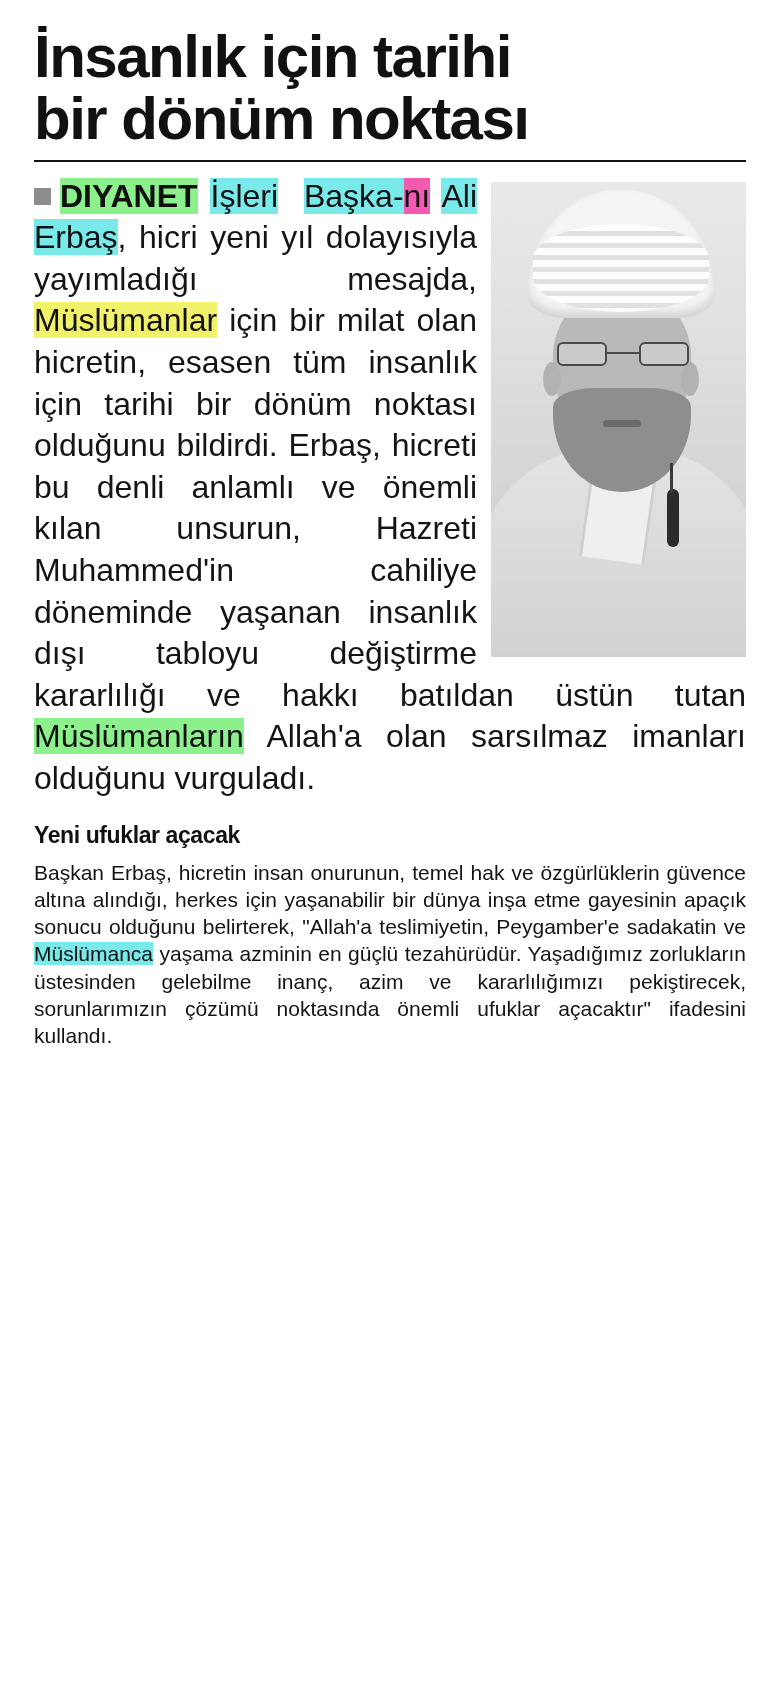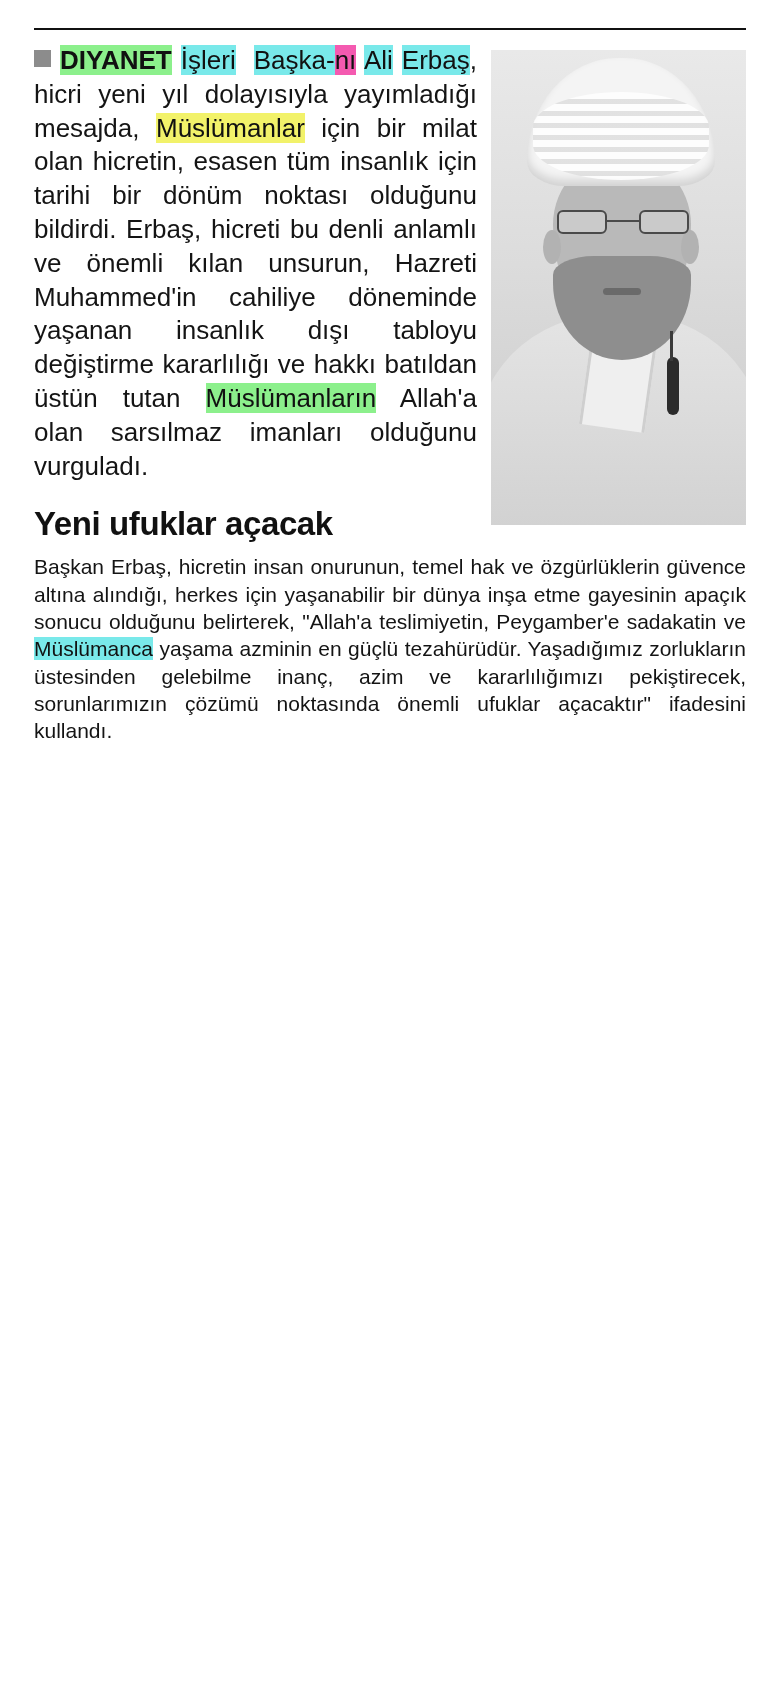--- a/index.html
+++ b/index.html
@@ -110,59 +110,63 @@
   }
   .photo .mic {
     position:absolute; left:176px; bottom:110px; width:12px; height:58px;
     background:#2b2b2b; border-radius:6px;
   }
   .photo .mic:after {
     content:""; position:absolute; left:3px; top:-26px; width:3px; height:30px; background:#3a3a3a;
   }
   
   .lead {
-    font-size:26px;
+    font-size:32px;
     line-height:1.30;
     text-align:justify;
     color:#141414;
   }
   .bullet {
     display:inline-block;
     width:17px; height:17px;
     background:#8c8c8c;
     margin-right:9px;
     vertical-align:2px;
   }
   .lead b.kicker { font-weight:bold; }
   mark.g { background:#8cf08c; color:#111; }
   mark.c { background:#79e9ea; color:#111; }
   mark.m { background:#f45ab0; color:#111; }
   mark.y { background:#f2f26a; color:#111; }
   
   .subhead {
     font-weight:bold;
-    font-size:33px;
+    font-size:23px;
     letter-spacing:-0.4px;
     margin:22px 0 10px 0;
     color:#111;
   }
   
   .body {
     font-size:21px;
     line-height:1.30;
     text-align:justify;
     color:#141414;
     text-indent:0;
   }
 </style>
 </head>
 <body>
 
 <div class="page">
 
+  <h1 class="headline">
+    <span class="l1">İnsanlık için tarihi</span>
+    <span class="l2">bir dönüm noktası</span>
+  </h1>
 
   <div class="rule"></div>
 
   <div class="lead-wrap">
 
     <div class="photo">
       <div class="sky"></div>
       <div class="robe"></div>
       <div class="collar"></div>
       <div class="face"></div>

